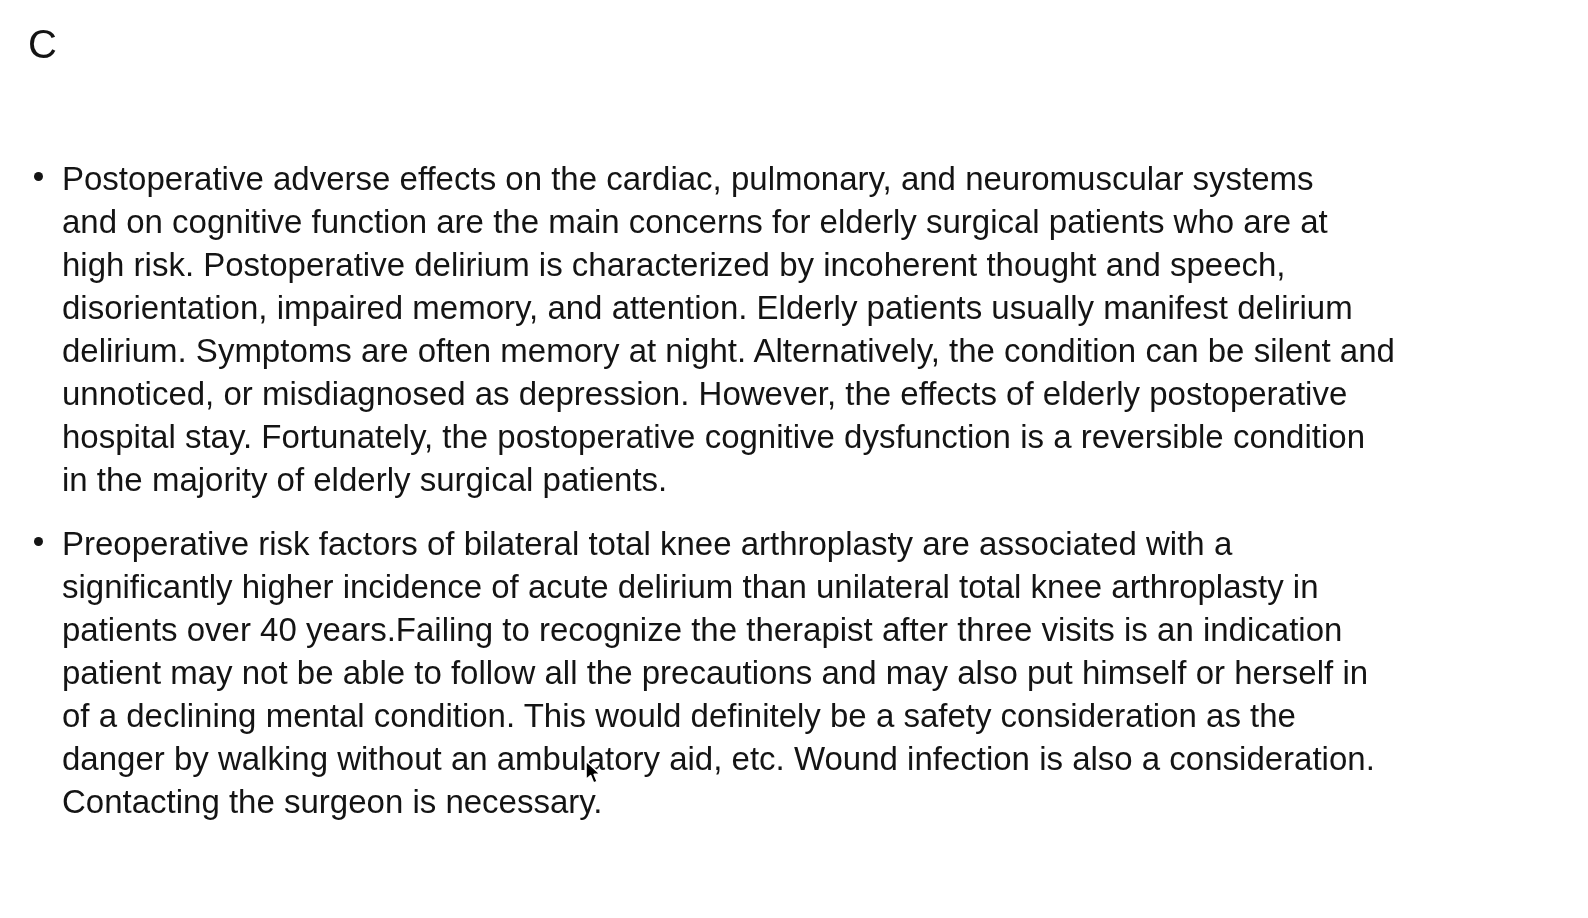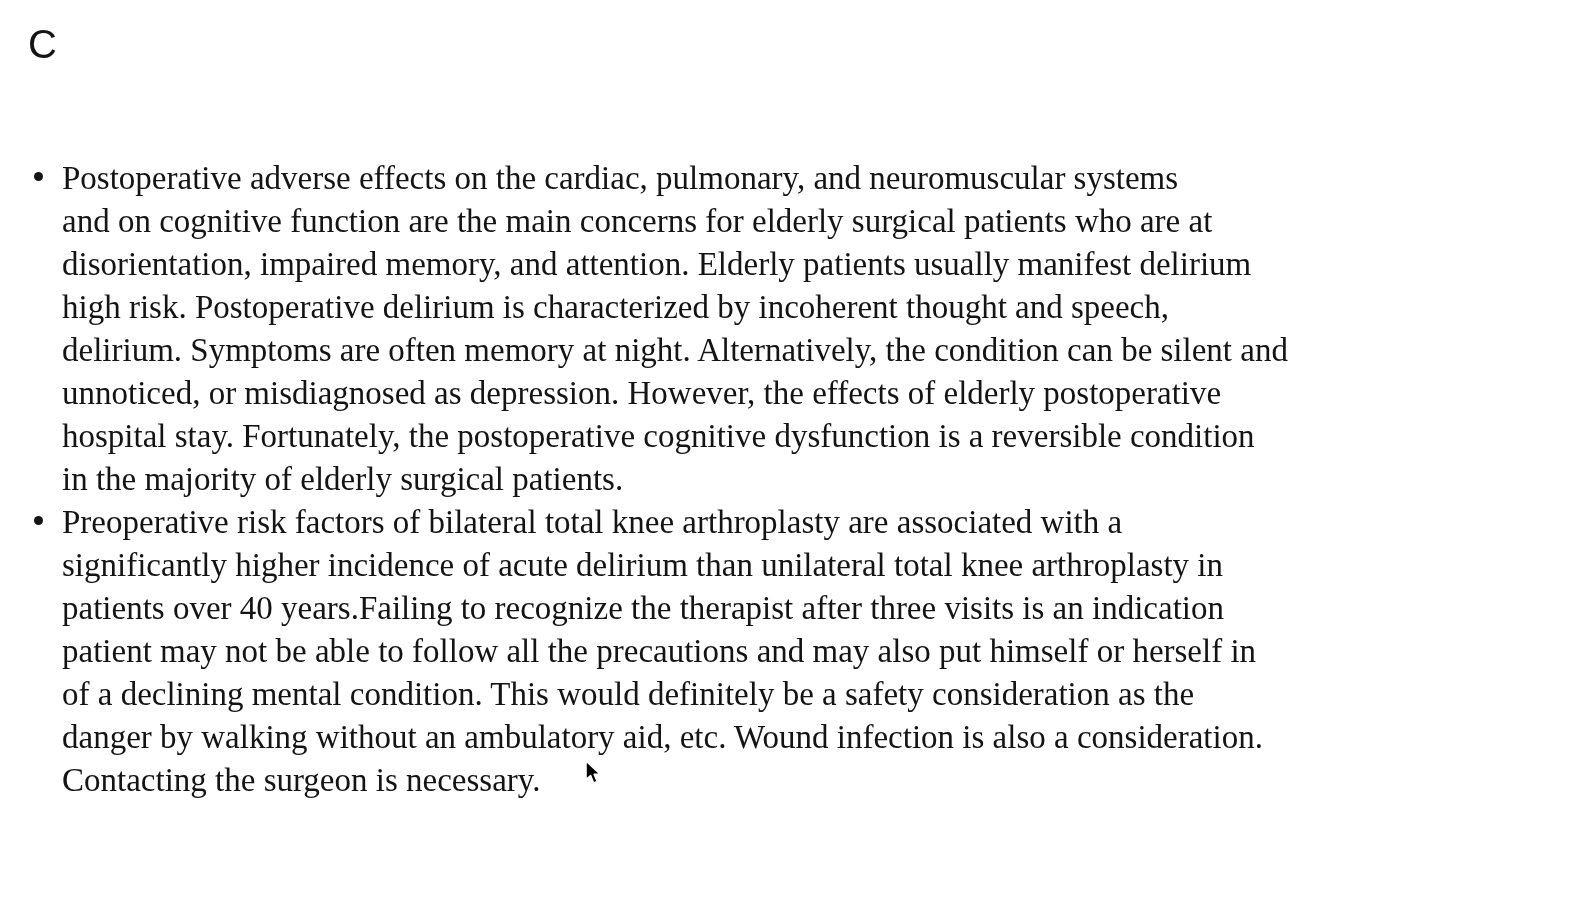--- a/index.html
+++ b/index.html
@@ -26,23 +26,23 @@
   }
   .bullets {
     position: absolute;
     left: 28px;
     top: 157px;
     width: 1500px;
   }
   .bullet-item {
     position: relative;
     padding-left: 34px;
-    font-family: Liberation Serif, serif;
   }
   .bullet-item + .bullet-item {
+    margin-top: 21px;
   }
   .marker {
     position: absolute;
     left: 6px;
     top: 15px;
     width: 9px;
     height: 9px;
     border-radius: 50%;
     background: #141414;
   }
@@ -63,22 +63,22 @@
 <div class="page">
 
   <div class="heading">C</div>
 
   <div class="bullets">
       <div class="bullet-item">
         <span class="marker"></span>
         <div class="lines">
           <div class="line">Postoperative adverse effects on the cardiac, pulmonary, and neuromuscular systems</div>
           <div class="line">and on cognitive function are the main concerns for elderly surgical patients who are at</div>
+          <div class="line">high risk. Postoperative delirium is characterized by incoherent thought and speech,</div>
           <div class="line">disorientation, impaired memory, and attention. Elderly patients usually manifest delirium</div>
-          <div class="line">high risk. Postoperative delirium is characterized by incoherent thought and speech,</div>
           <div class="line">delirium. Symptoms are often memory at night. Alternatively, the condition can be silent and</div>
           <div class="line">unnoticed, or misdiagnosed as depression. However, the effects of elderly postoperative</div>
           <div class="line">hospital stay. Fortunately, the postoperative cognitive dysfunction is a reversible condition</div>
           <div class="line">in the majority of elderly surgical patients.</div>
         </div>
       </div>
       <div class="bullet-item">
         <span class="marker"></span>
         <div class="lines">
           <div class="line">Preoperative risk factors of bilateral total knee arthroplasty are associated with a</div>

